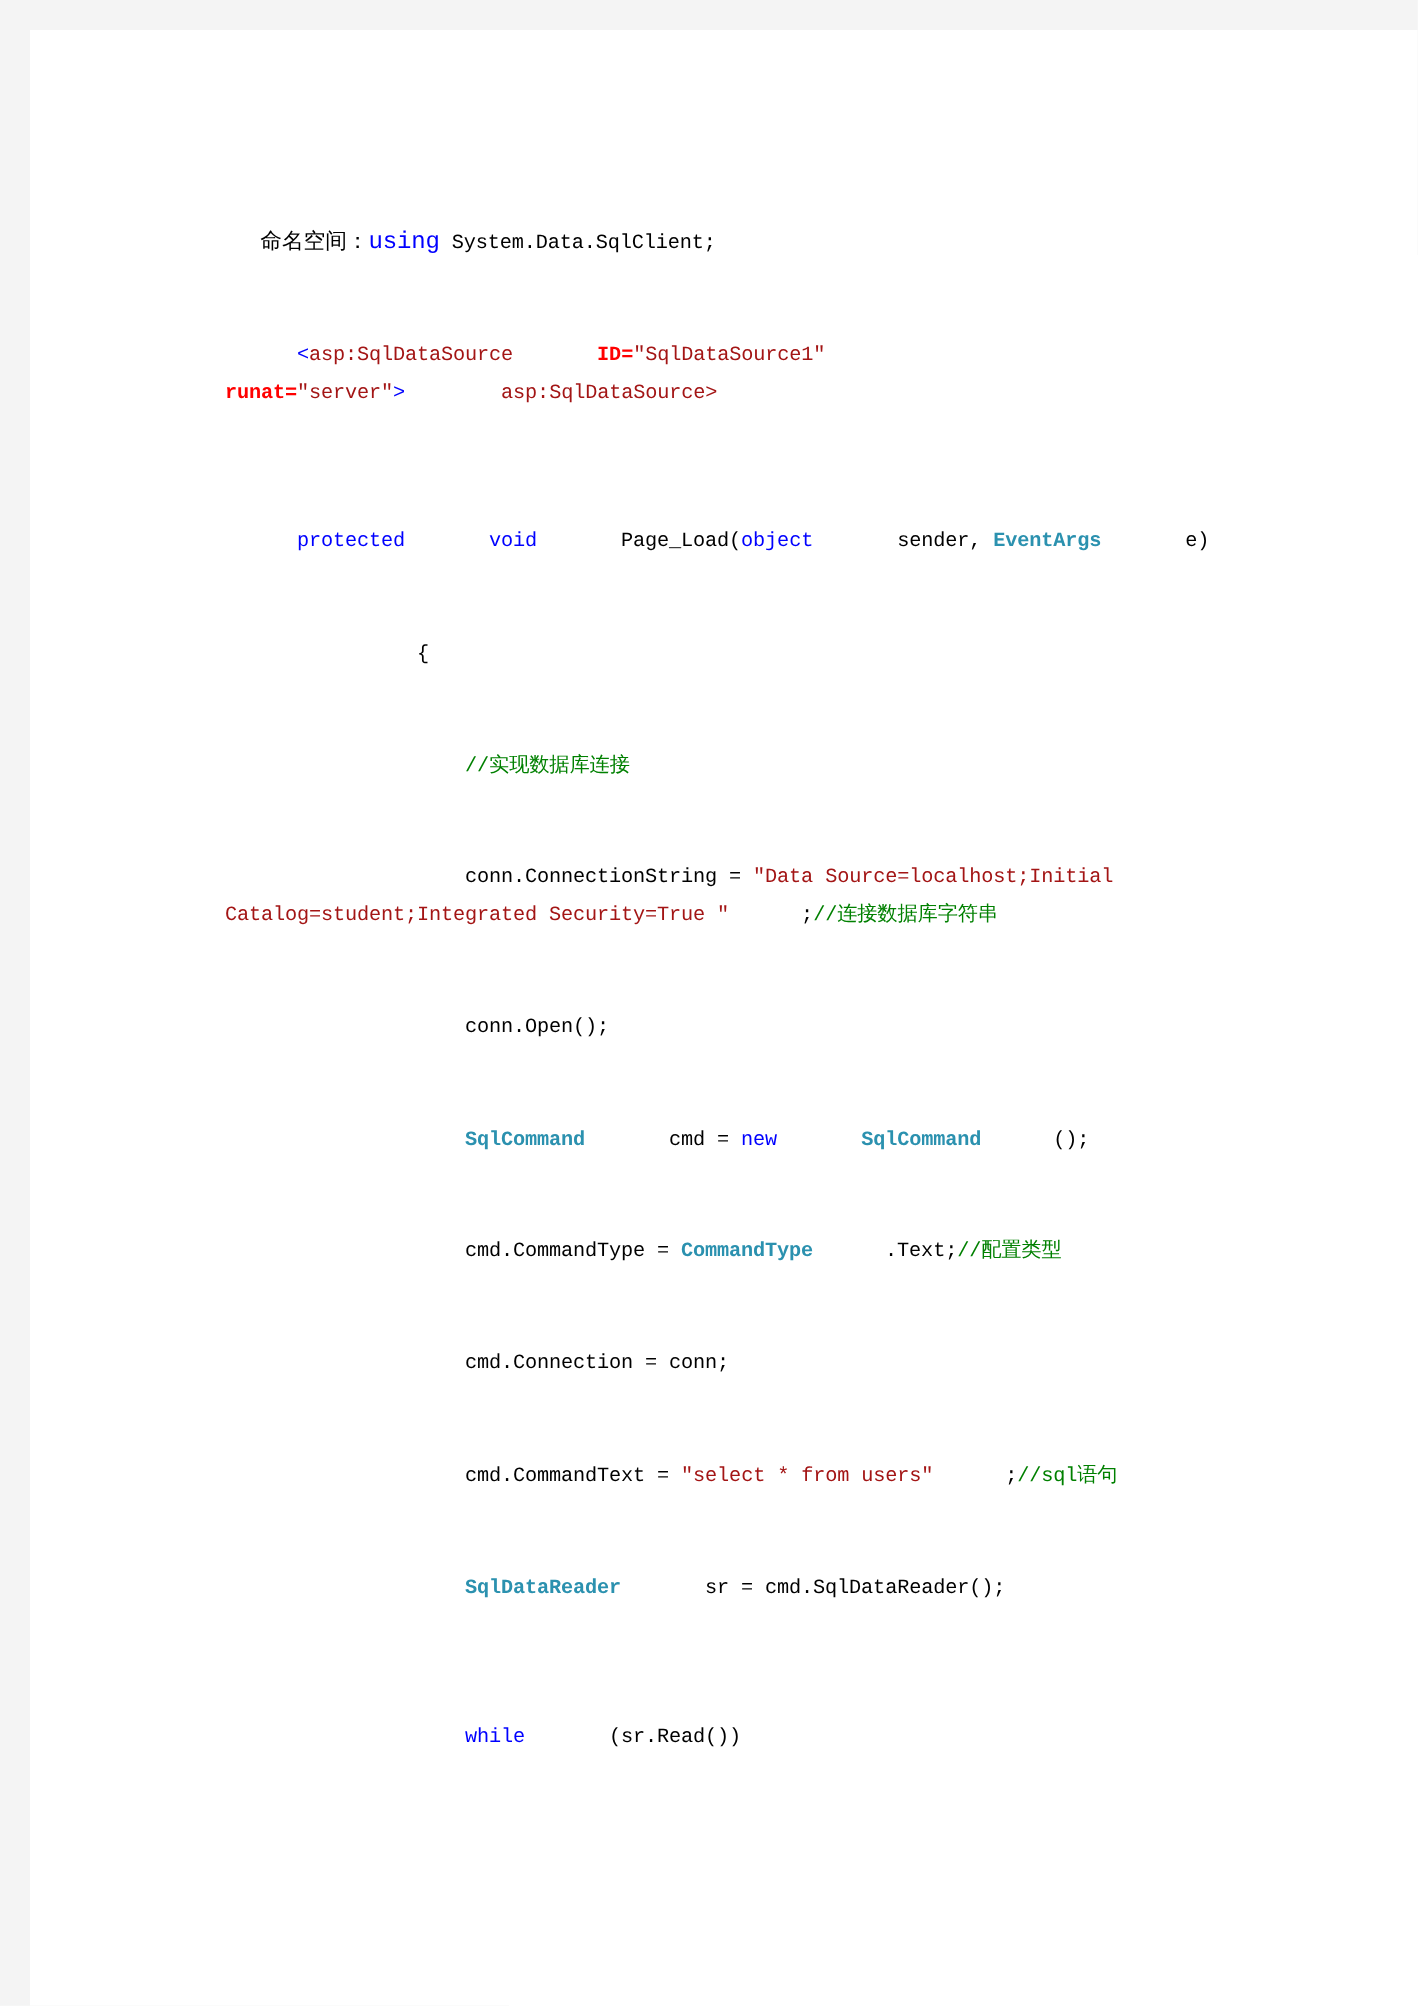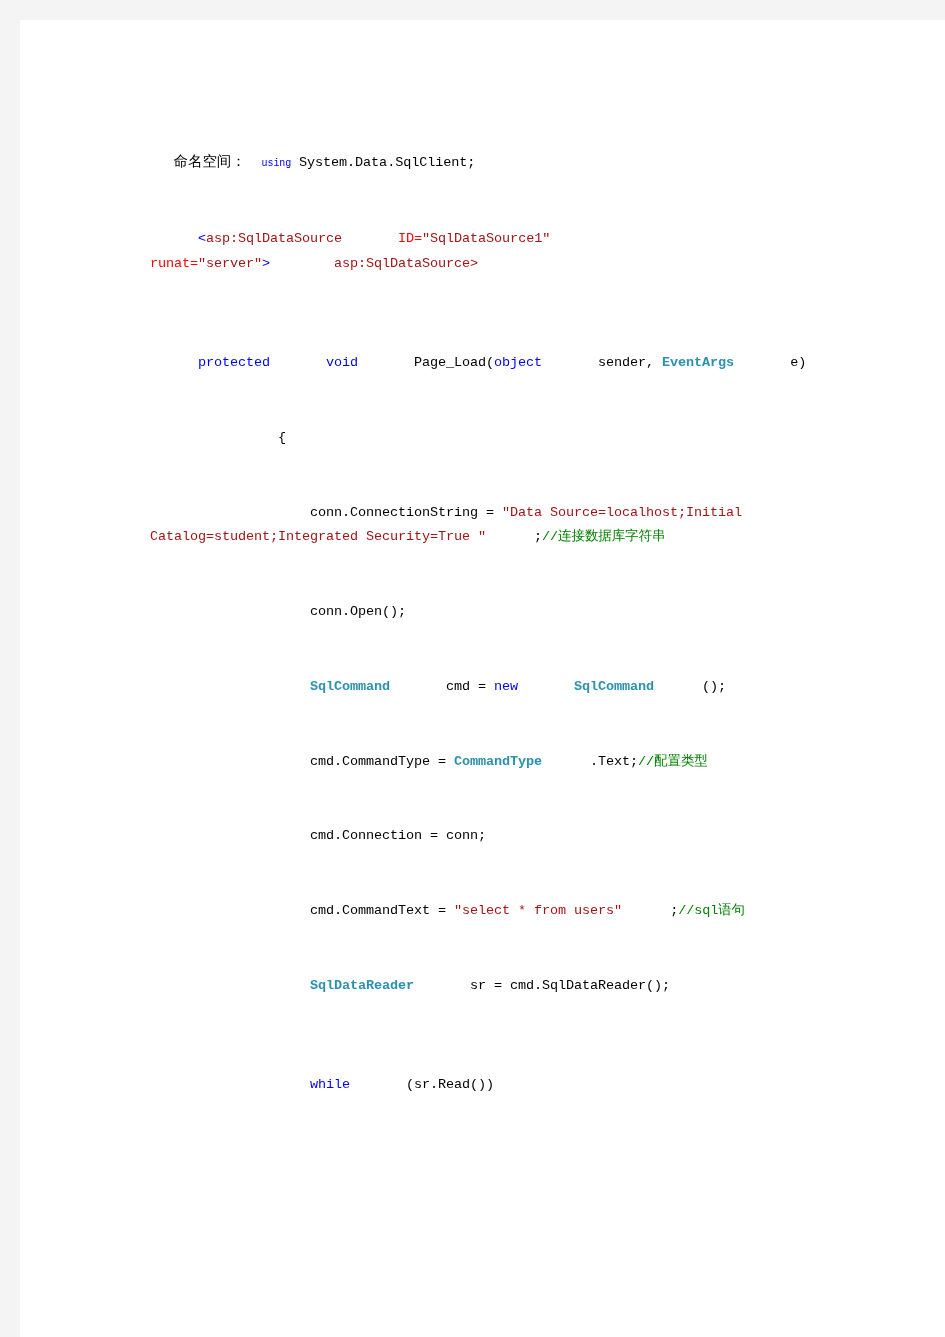--- a/index.html
+++ b/index.html
@@ -46,49 +46,52 @@
   }
   .line.blank {
     height: 24.9px;
   }
   
   .tok-kw      { color: #0000ff; }  
   .tok-type    { color: #2b91af; font-weight: bold; }  
   .tok-str     { color: #a31515; }  
   .tok-cmt     { color: #008000; }  
   .tok-tag     { color: #a31515; }  
-  .tok-attr    { color: #ff0000; }  
+  .tok-attr    { color: #ff0000; font-weight: bold; }  
   .tok-punct   { color: #0000ff; }  
   .tok-plain   { color: #000000; padding-left: 48px; }
 </style>
 </head>
 <body>
 
 <div id="page-sheet">
   <div id="doc-body">
 
 
     <div class="line prose">
-      <span>命名空间：</span><span class="tok-kw" style="font-family:'Liberation Mono',monospace;font-size:10px;margin-left:16px;">using</span><span style="font-family:'Liberation Mono',monospace;font-size:13.5px;"> System.Data.SqlClient;</span>
+      <span>命名空间：</span><span class="tok-kw" style="font-family:'Liberation Mono',monospace;font-size:16px;">using</span><span style="font-family:'Liberation Mono',monospace;font-size:13.5px;"> System.Data.SqlClient;</span>
     </div>
 
     <div class="line">
       <span class="tok-punct">&lt;</span><span class="tok-tag">asp:SqlDataSource</span><span class="tok-plain"> </span><span class="tok-attr">ID</span><span class="tok-attr">=</span><span class="tok-str">"SqlDataSource1"</span><span class="tok-plain"> </span><span class="tok-attr">runat</span><span class="tok-attr">=</span><span class="tok-str">"server"</span><span class="tok-punct">&gt;</span><span class="tok-plain">&nbsp;&nbsp;</span><span class="tok-tag">asp:SqlDataSource&gt;</span>
     </div>
 
     <div class="line blank"></div>
 
     <div class="line">
       <span class="tok-kw">protected</span><span class="tok-plain"> </span><span class="tok-kw">void</span><span class="tok-plain"> Page_Load(</span><span class="tok-kw">object</span><span class="tok-plain"> sender, </span><span class="tok-type">EventArgs</span><span class="tok-plain"> e)</span>
     </div>
 
     <div class="line">
       <span class="tok-plain">    </span><span>{</span>
     </div>
 
+    <div class="line">
+      <span class="tok-plain">        </span><span class="tok-cmt">//实现数据库连接</span>
+    </div>
 
 
     <div class="line" style="margin-left:-130px;padding-left:130px;text-indent:0;">
       <span class="tok-plain">        conn.ConnectionString = </span><span class="tok-str">"</span><span class="tok-str">Data Source=localhost;Initial Catalog=student;Integrated</span><span class="tok-str"> Security=True "</span><span class="tok-plain">;</span><span class="tok-cmt">//连接数据库字符串</span>
     </div>
 
     <div class="line">
       <span class="tok-plain">        </span><span>conn.Open();</span>
     </div>
 

